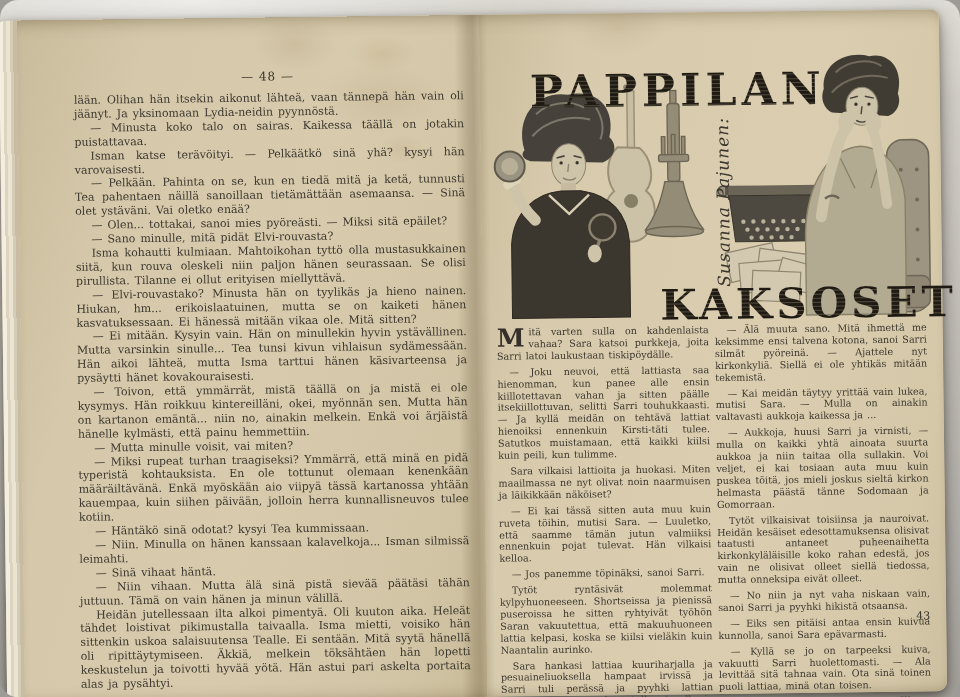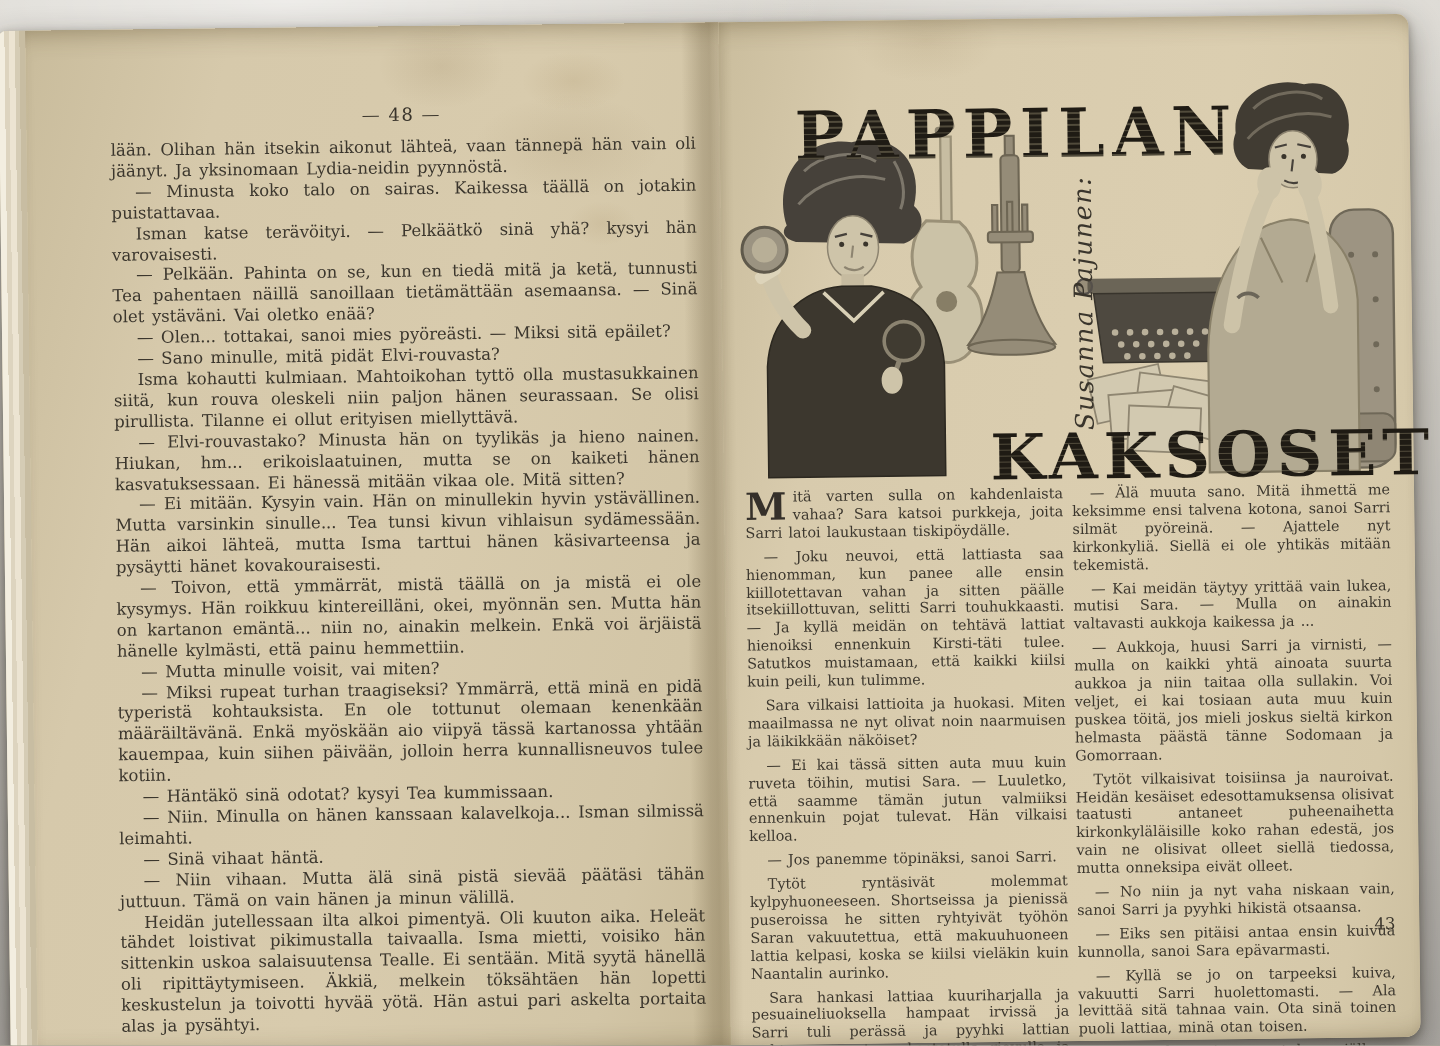--- a/index.html
+++ b/index.html
@@ -2,21 +2,21 @@
 <html><head>
 <meta charset="utf-8">
 <style>
   html,body{margin:0;padding:0;background:#9e9b96;}
   .frame{position:relative;width:960px;height:697px;overflow:hidden;
     background:
       radial-gradient(ellipse 600px 200px at 20% 0%, rgba(255,255,255,.55), transparent 60%),
       radial-gradient(ellipse 500px 180px at 80% 2%, rgba(255,255,255,.4), transparent 60%),
       radial-gradient(ellipse 700px 300px at 50% 100%, rgba(255,255,255,.18), transparent 70%),
       linear-gradient(180deg,#d9d6cf 0%,#ccc9c2 30%,#b6b3ae 75%,#a9a6a1 100%);
-    font-family:"DejaVu Serif","Liberation Serif",serif;}
+    font-family:"DejaVu Serif","Liberation Serif",serif;border-radius:18px;}
   .book{position:absolute;left:3px;top:15px;width:940px;height:682px;
     transform:rotate(-0.7deg);transform-origin:50% 50%;
     border-radius:5px 8px 10px 6px;
     box-shadow:0 8px 22px rgba(30,25,15,.45), 0 2px 6px rgba(30,25,15,.35);
     background:#d4c7a8;}
   .page-stack{position:absolute;left:0;top:0;bottom:0;width:18px;
     border-radius:5px 0 0 6px;
     background:linear-gradient(90deg,#f3eee0 0 4px,#ddd4bf 4px 7px,#ece4d2 7px 11px,#d5ccb5 11px 14px,#c8bda2 14px 18px);}
   .spread{position:absolute;left:18px;top:0;right:0;bottom:0;display:flex;}
   .page{position:relative;height:100%;}

